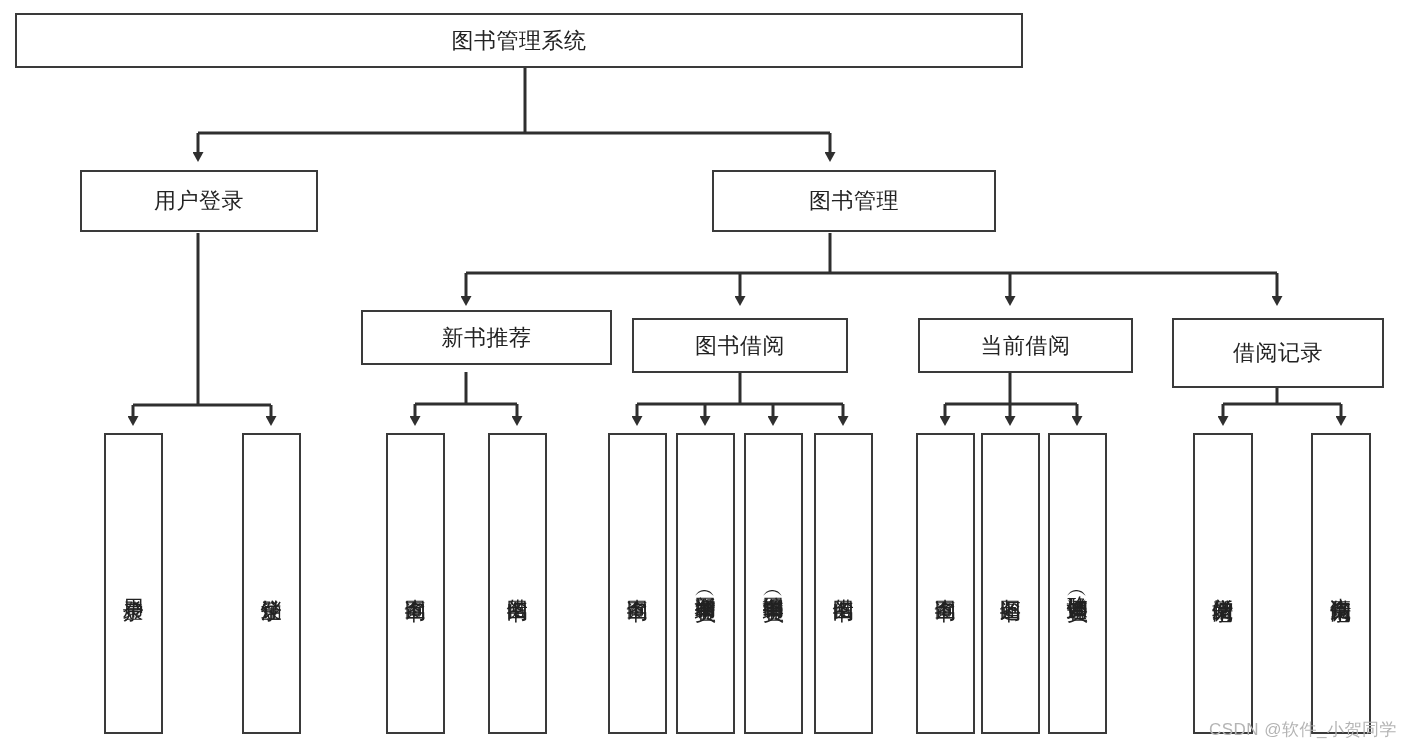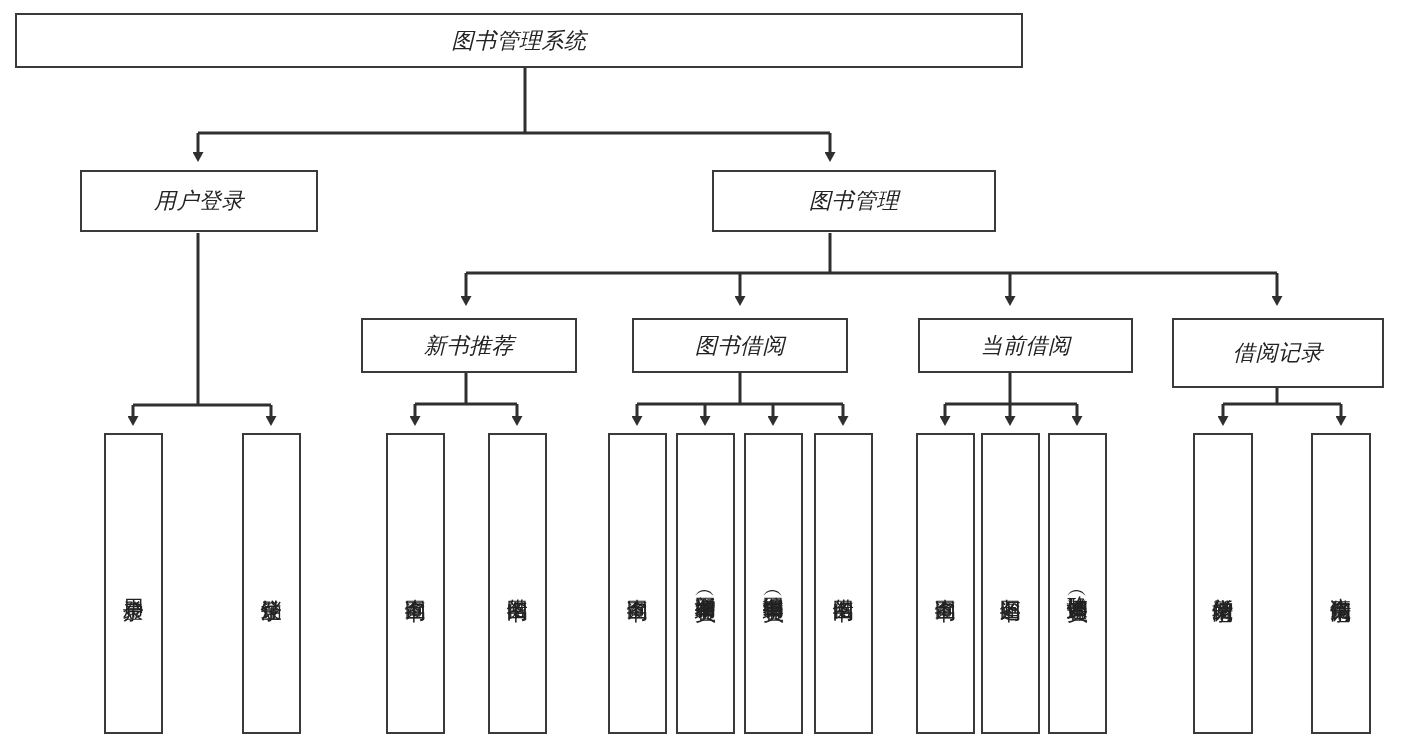--- a/index.html
+++ b/index.html
@@ -28,21 +28,20 @@
   }
   .node {
     position: absolute;
     box-sizing: border-box;
     border: 2px solid #3a3a3a;
     background: #ffffff;
     display: flex;
     align-items: center;
     justify-content: center;
     text-align: center;
-    font-style: italic;
   }
   .node-label {
     font-size: 21px;
     line-height: 1.15;
     letter-spacing: 0.5px;
     color: #222222;
     white-space: nowrap;
   }
   .node.root .node-label { font-size: 22px; }
   .node.level2 .node-label { font-size: 22px; }
@@ -139,21 +138,21 @@
     <span class="node-label">图书管理系统</span>
   </div>
 
   <div class="node level2" style="left:80px; top:170px; width:238px; height:62px;">
     <span class="node-label">用户登录</span>
   </div>
   <div class="node level2" style="left:712px; top:170px; width:284px; height:62px;">
     <span class="node-label">图书管理</span>
   </div>
 
-  <div class="node level3" style="left:361px; top:318px; width:216px; height:55px;">
+  <div class="node level3" style="left:361px; top:310px; width:251px; height:55px;">
     <span class="node-label">新书推荐</span>
   </div>
   <div class="node level3" style="left:632px; top:318px; width:216px; height:55px;">
     <span class="node-label">图书借阅</span>
   </div>
   <div class="node level3" style="left:918px; top:318px; width:215px; height:55px;">
     <span class="node-label">当前借阅</span>
   </div>
   <div class="node level3" style="left:1172px; top:318px; width:212px; height:70px;">
     <span class="node-label">借阅记录</span>
@@ -196,14 +195,15 @@
     <span class="leaf-label">确认归还（管理员）</span>
   </div>
 
   <div class="leaf" style="left:1193px; top:433px; width:60px; height:301px;">
     <span class="leaf-label">新增借阅记录</span>
   </div>
   <div class="leaf" style="left:1311px; top:433px; width:60px; height:301px;">
     <span class="leaf-label">查询借阅记录</span>
   </div>
 
+  <div class="watermark">CSDN @软件_小贺同学</div>
 
 </div>
 
 </body></html>

